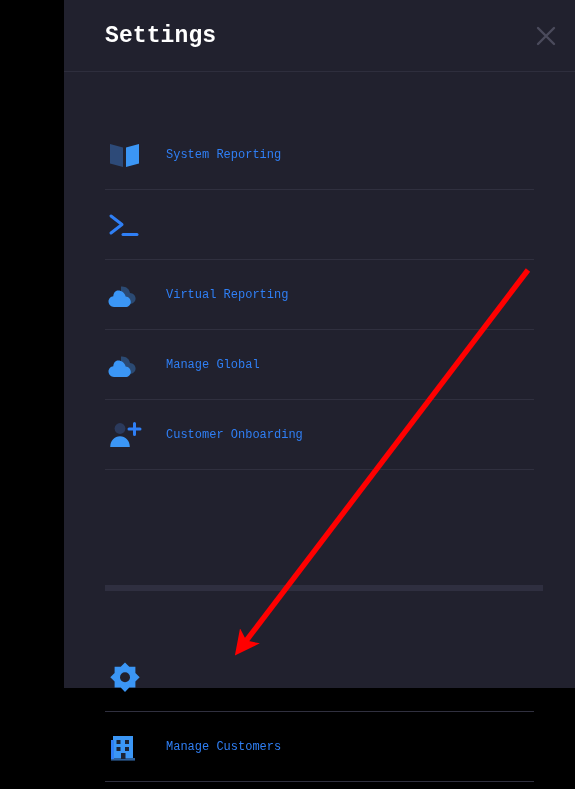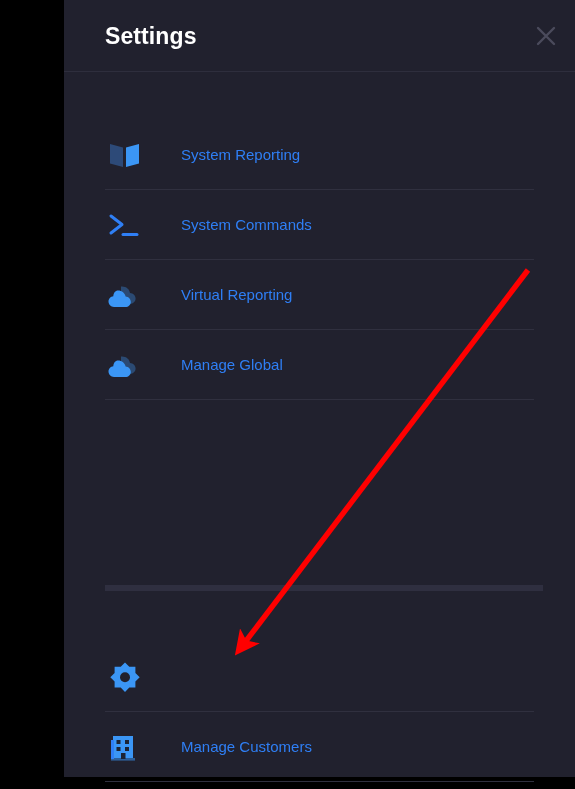--- a/index.html
+++ b/index.html
@@ -29,22 +29,23 @@
     left: 0; top: 0;
     width: 64px; height: 789px;
     background: #000000;
   }
 
   
   #panel {
     position: absolute;
     left: 64px; top: 0;
     width: 511px;
-    height: 777px;
+    height: 688px;
     background: #21212e;
+    font-family: Liberation Mono, monospace;
   }
 
   
   #panel-header {
     position: absolute;
     left: 0; top: 0;
     width: 511px;
     height: 72px;
     border-bottom: 1px solid #2e2e3d;
     box-sizing: border-box;
@@ -100,24 +101,24 @@
     min-width: 42px;
     height: 32px;
     display: flex;
     align-items: center;
     justify-content: flex-start;
     margin-left: 2px;
   }
   .menu-icon svg { display: block; }
 
   .menu-label {
-    font-size: 15px;
+    font-size: 12px;
     color: #2f7ff5;
     line-height: 22px;
-    margin-left: 32px;
+    margin-left: 17px;
     white-space: nowrap;
   }
 
   
   #group-separator {
     position: absolute;
     left: 41px;
     top: 585px;
     width: 438px;
     height: 6px;
@@ -164,21 +165,20 @@
       </div>
 
 
       <div class="menu-item">
         <span class="menu-icon">
           <svg width="36" height="30" viewBox="0 0 36 30" aria-hidden="true">
             <path d="M4 6 L15 14.5 L4 23" fill="none" stroke="#2f7ff5" stroke-width="3" stroke-linecap="round" stroke-linejoin="round"></path>
             <path d="M16 24.5 L30 24.5" stroke="#2f7ff5" stroke-width="3" stroke-linecap="round"></path>
           </svg>
         </span>
-        <span class="menu-label">System Commands</span>
       </div>
 
       <div class="menu-item">
         <span class="menu-icon">
           <svg width="36" height="30" viewBox="0 0 36 30" aria-hidden="true">
             <path d="M15 6.5 C19.5 6.5 22.5 9.4 23 13 C26.2 13.2 28.6 15.6 28.6 18.6 C28.6 21.7 26 24 22.9 24 L14 24 L14 6.6 Z" fill="#2b4a73"></path>
             <path d="M11 10.5 C15 10.5 18 13.2 18.6 16.6 C21.6 16.9 23.8 19.2 23.8 22 C23.8 24.9 21.4 27 18.5 27 L7 27 C3.9 27 1.5 24.6 1.5 21.6 C1.5 18.8 3.6 16.5 6.3 16.2 C6.5 12.9 8.4 10.5 11 10.5 Z" fill="#3b96f5"></path>
           </svg>
         </span>
         <span class="menu-label">Virtual Reporting</span>
@@ -187,20 +187,30 @@
       <div class="menu-item">
         <span class="menu-icon">
           <svg width="36" height="30" viewBox="0 0 36 30" aria-hidden="true">
             <path d="M15 6.5 C19.5 6.5 22.5 9.4 23 13 C26.2 13.2 28.6 15.6 28.6 18.6 C28.6 21.7 26 24 22.9 24 L14 24 L14 6.6 Z" fill="#2b4a73"></path>
             <path d="M11 10.5 C15 10.5 18 13.2 18.6 16.6 C21.6 16.9 23.8 19.2 23.8 22 C23.8 24.9 21.4 27 18.5 27 L7 27 C3.9 27 1.5 24.6 1.5 21.6 C1.5 18.8 3.6 16.5 6.3 16.2 C6.5 12.9 8.4 10.5 11 10.5 Z" fill="#3b96f5"></path>
           </svg>
         </span>
         <span class="menu-label">Manage Global</span>
       </div>
 
+      <div class="menu-item">
+        <span class="menu-icon">
+          <svg width="36" height="30" viewBox="0 0 36 30" aria-hidden="true">
+            <circle cx="13" cy="8.5" r="5.4" fill="#2b3a5c"></circle>
+            <path d="M3.2 27 C3.2 20.3 7.6 16.2 13 16.2 C18.4 16.2 22.8 20.3 22.8 27 Z" fill="#3b96f5"></path>
+            <path d="M27.5 3.5 L27.5 14.5 M22 9 L33 9" stroke="#2f7ff5" stroke-width="3" stroke-linecap="round"></path>
+          </svg>
+        </span>
+        <span class="menu-label">Customer Onboarding</span>
+      </div>
 
     </div>
 
     <div id="group-separator"></div>
 
     <div id="menu-bottom">
 
       <div class="menu-item">
         <span class="menu-icon">
           <svg width="36" height="32" viewBox="0 0 36 32" aria-hidden="true">

